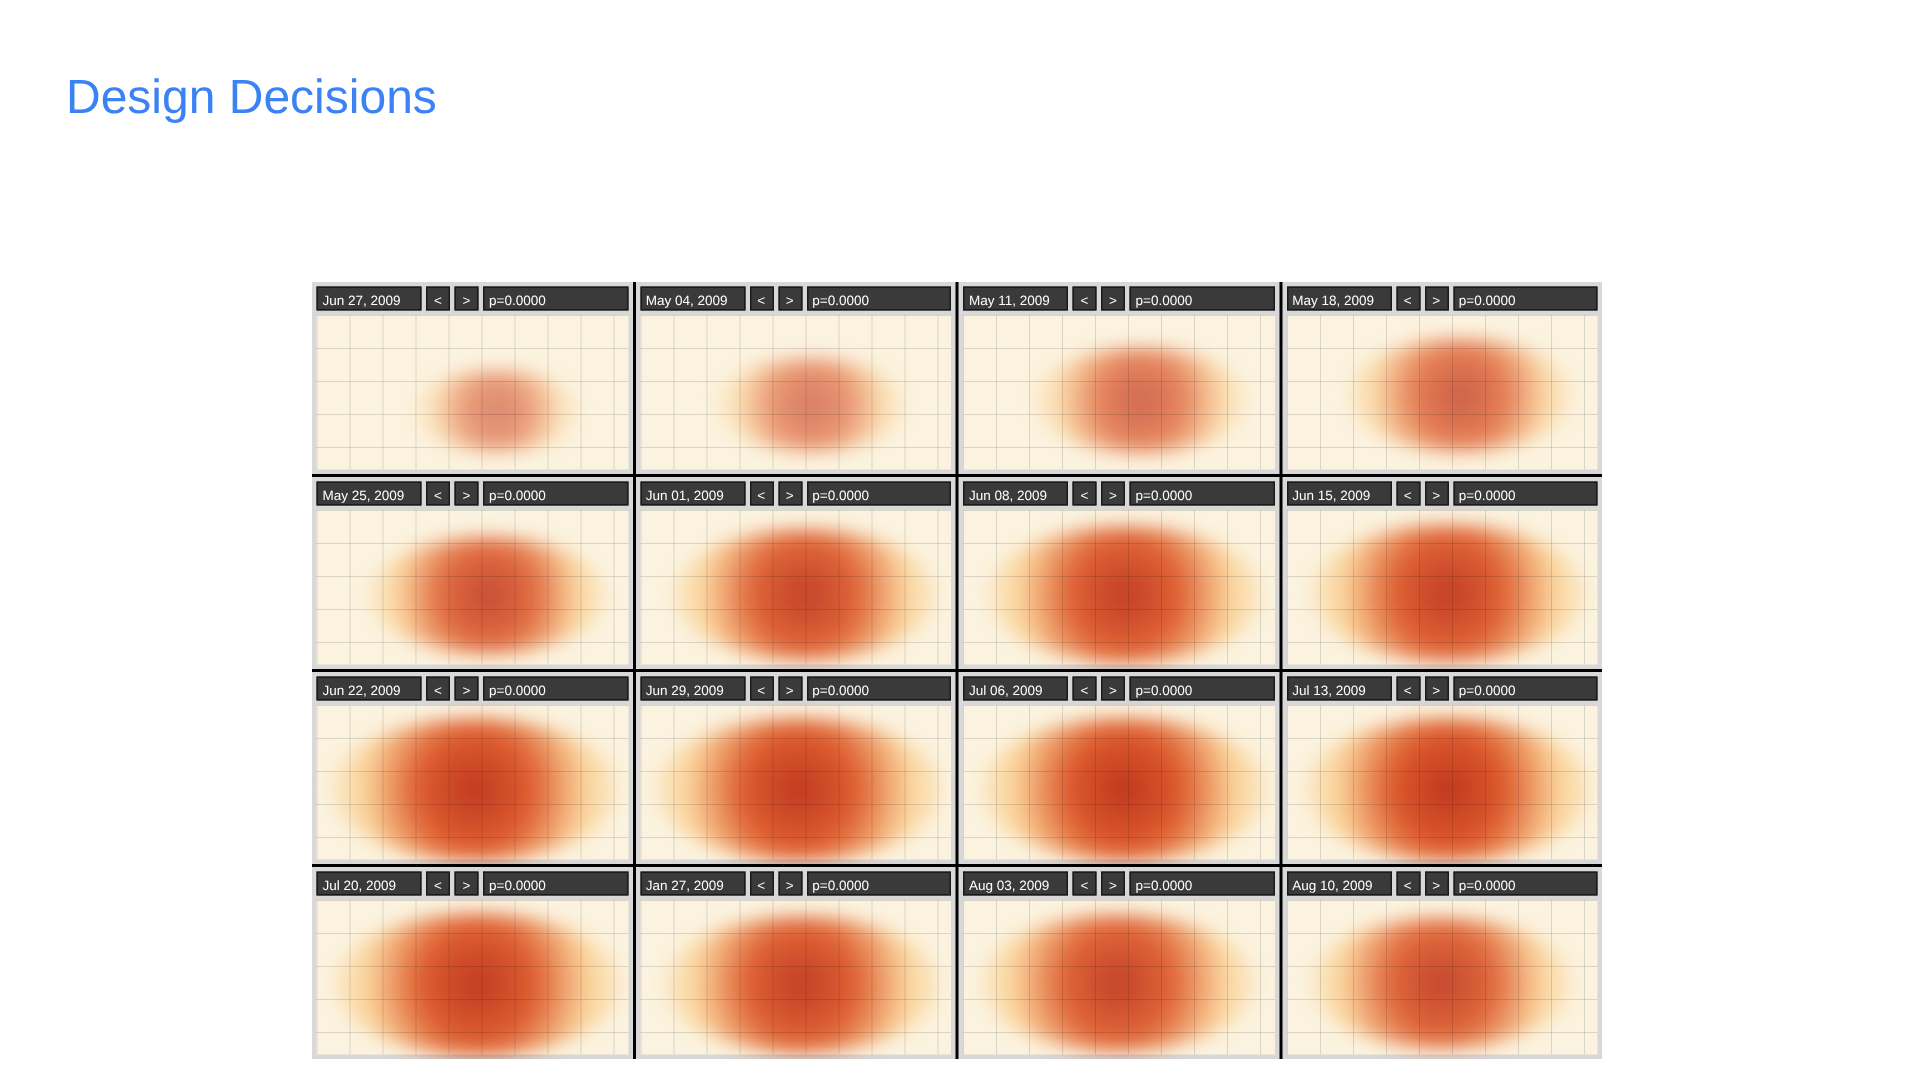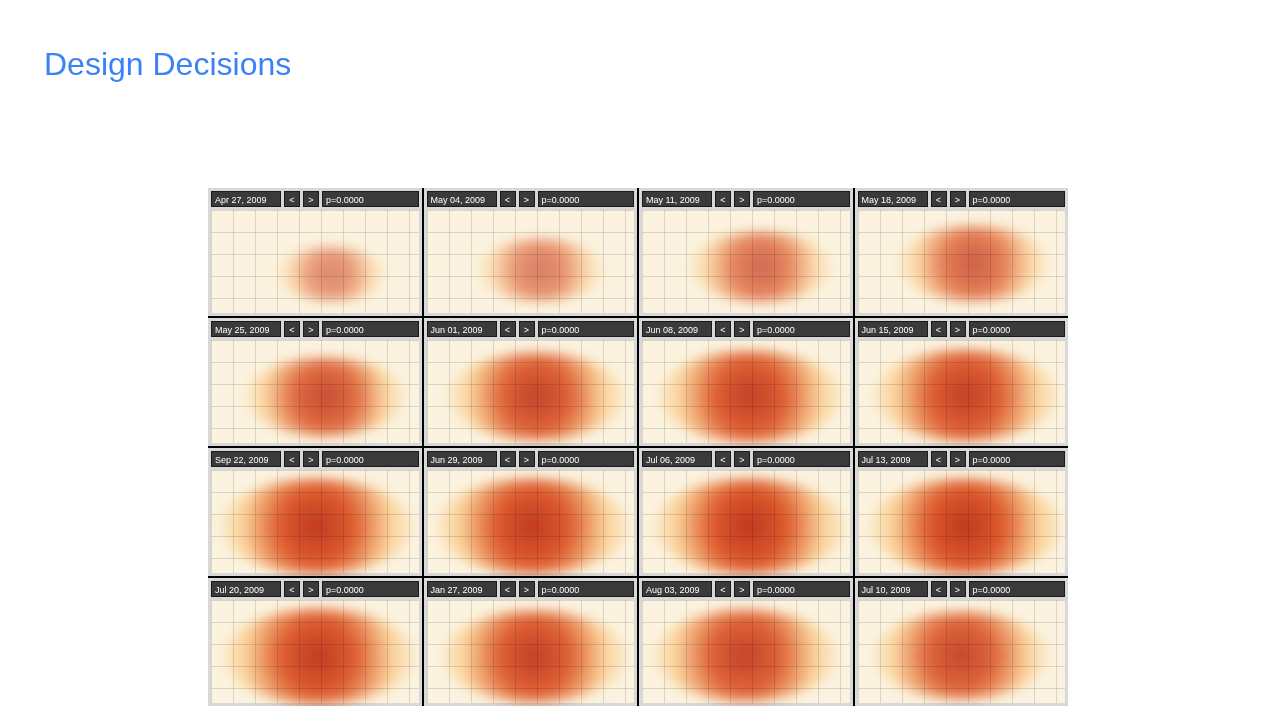--- a/index.html
+++ b/index.html
@@ -108,21 +108,21 @@
 <body>
 
 <div class="slide">
 
   <div class="section-heading">Design Decisions</div>
 
 
   <div class="grid" id="map-grid">
       <div class="cell">
         <div class="cell-header">
-          <div class="hbox date">Apr 27, 2009</div>
+          <div class="hbox date">Jun 27, 2009</div>
           <div class="hbox nav">&lt;</div>
           <div class="hbox nav">&gt;</div>
           <div class="hbox pval">p=0.0000</div>
         </div>
         <div class="map-wrap">
           <div class="map-base"></div>
           <div class="map-base state-lines"></div>
           <div class="heat core" style="left: 32%; top: 36%; width: 52%; height: 52%; opacity: 0.55;"></div>
         </div>
       </div>
@@ -212,21 +212,21 @@
           <div class="hbox pval">p=0.0000</div>
         </div>
         <div class="map-wrap">
           <div class="map-base"></div>
           <div class="map-base state-lines"></div>
           <div class="heat core" style="left: 8%; top: 10%; width: 88%; height: 88%; opacity: 0.92;"></div>
         </div>
       </div>
       <div class="cell">
         <div class="cell-header">
-          <div class="hbox date">Sep 22, 2009</div>
+          <div class="hbox date">Jun 22, 2009</div>
           <div class="hbox nav">&lt;</div>
           <div class="hbox nav">&gt;</div>
           <div class="hbox pval">p=0.0000</div>
         </div>
         <div class="map-wrap">
           <div class="map-base"></div>
           <div class="map-base state-lines"></div>
           <div class="heat core" style="left: 5%; top: 9%; width: 92%; height: 92%; opacity: 0.95;"></div>
         </div>
       </div>
@@ -303,21 +303,21 @@
           <div class="hbox pval">p=0.0000</div>
         </div>
         <div class="map-wrap">
           <div class="map-base"></div>
           <div class="map-base state-lines"></div>
           <div class="heat core" style="left: 6%; top: 10%; width: 88%; height: 88%; opacity: 0.9;"></div>
         </div>
       </div>
       <div class="cell">
         <div class="cell-header">
-          <div class="hbox date">Jul 10, 2009</div>
+          <div class="hbox date">Aug 10, 2009</div>
           <div class="hbox nav">&lt;</div>
           <div class="hbox nav">&gt;</div>
           <div class="hbox pval">p=0.0000</div>
         </div>
         <div class="map-wrap">
           <div class="map-base"></div>
           <div class="map-base state-lines"></div>
           <div class="heat core" style="left: 8%; top: 12%; width: 84%; height: 84%; opacity: 0.88;"></div>
         </div>
       </div>

